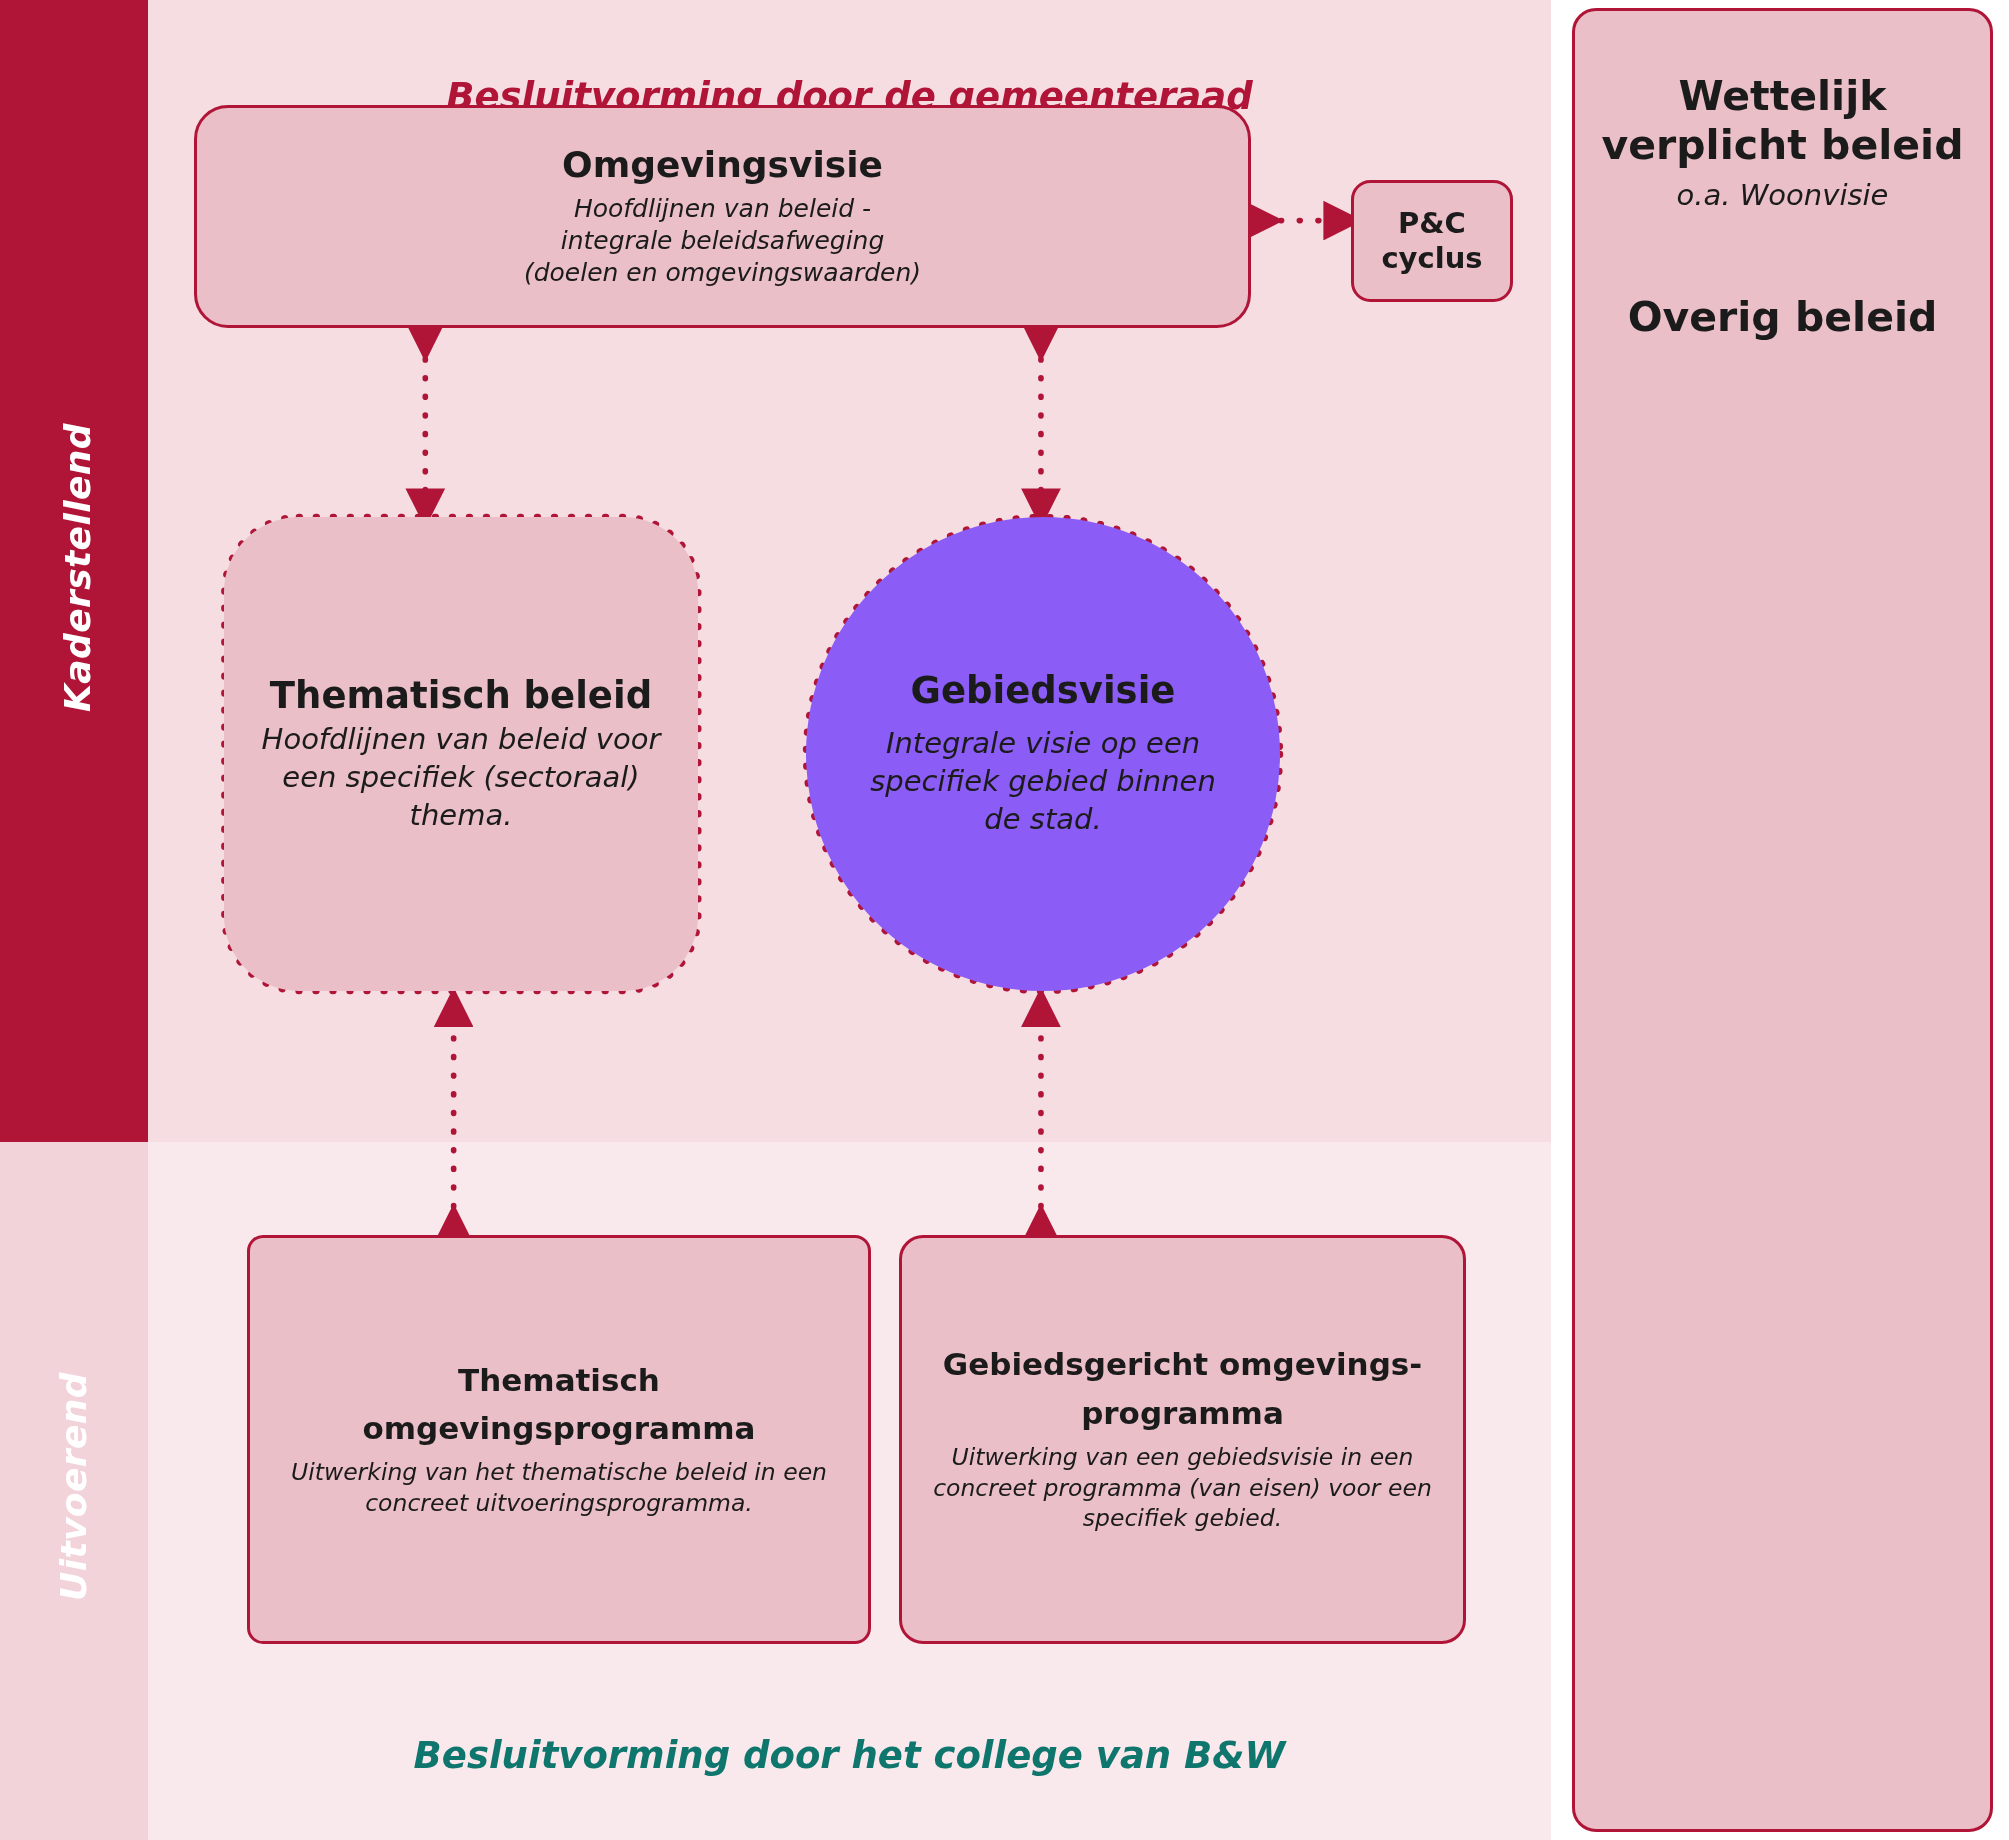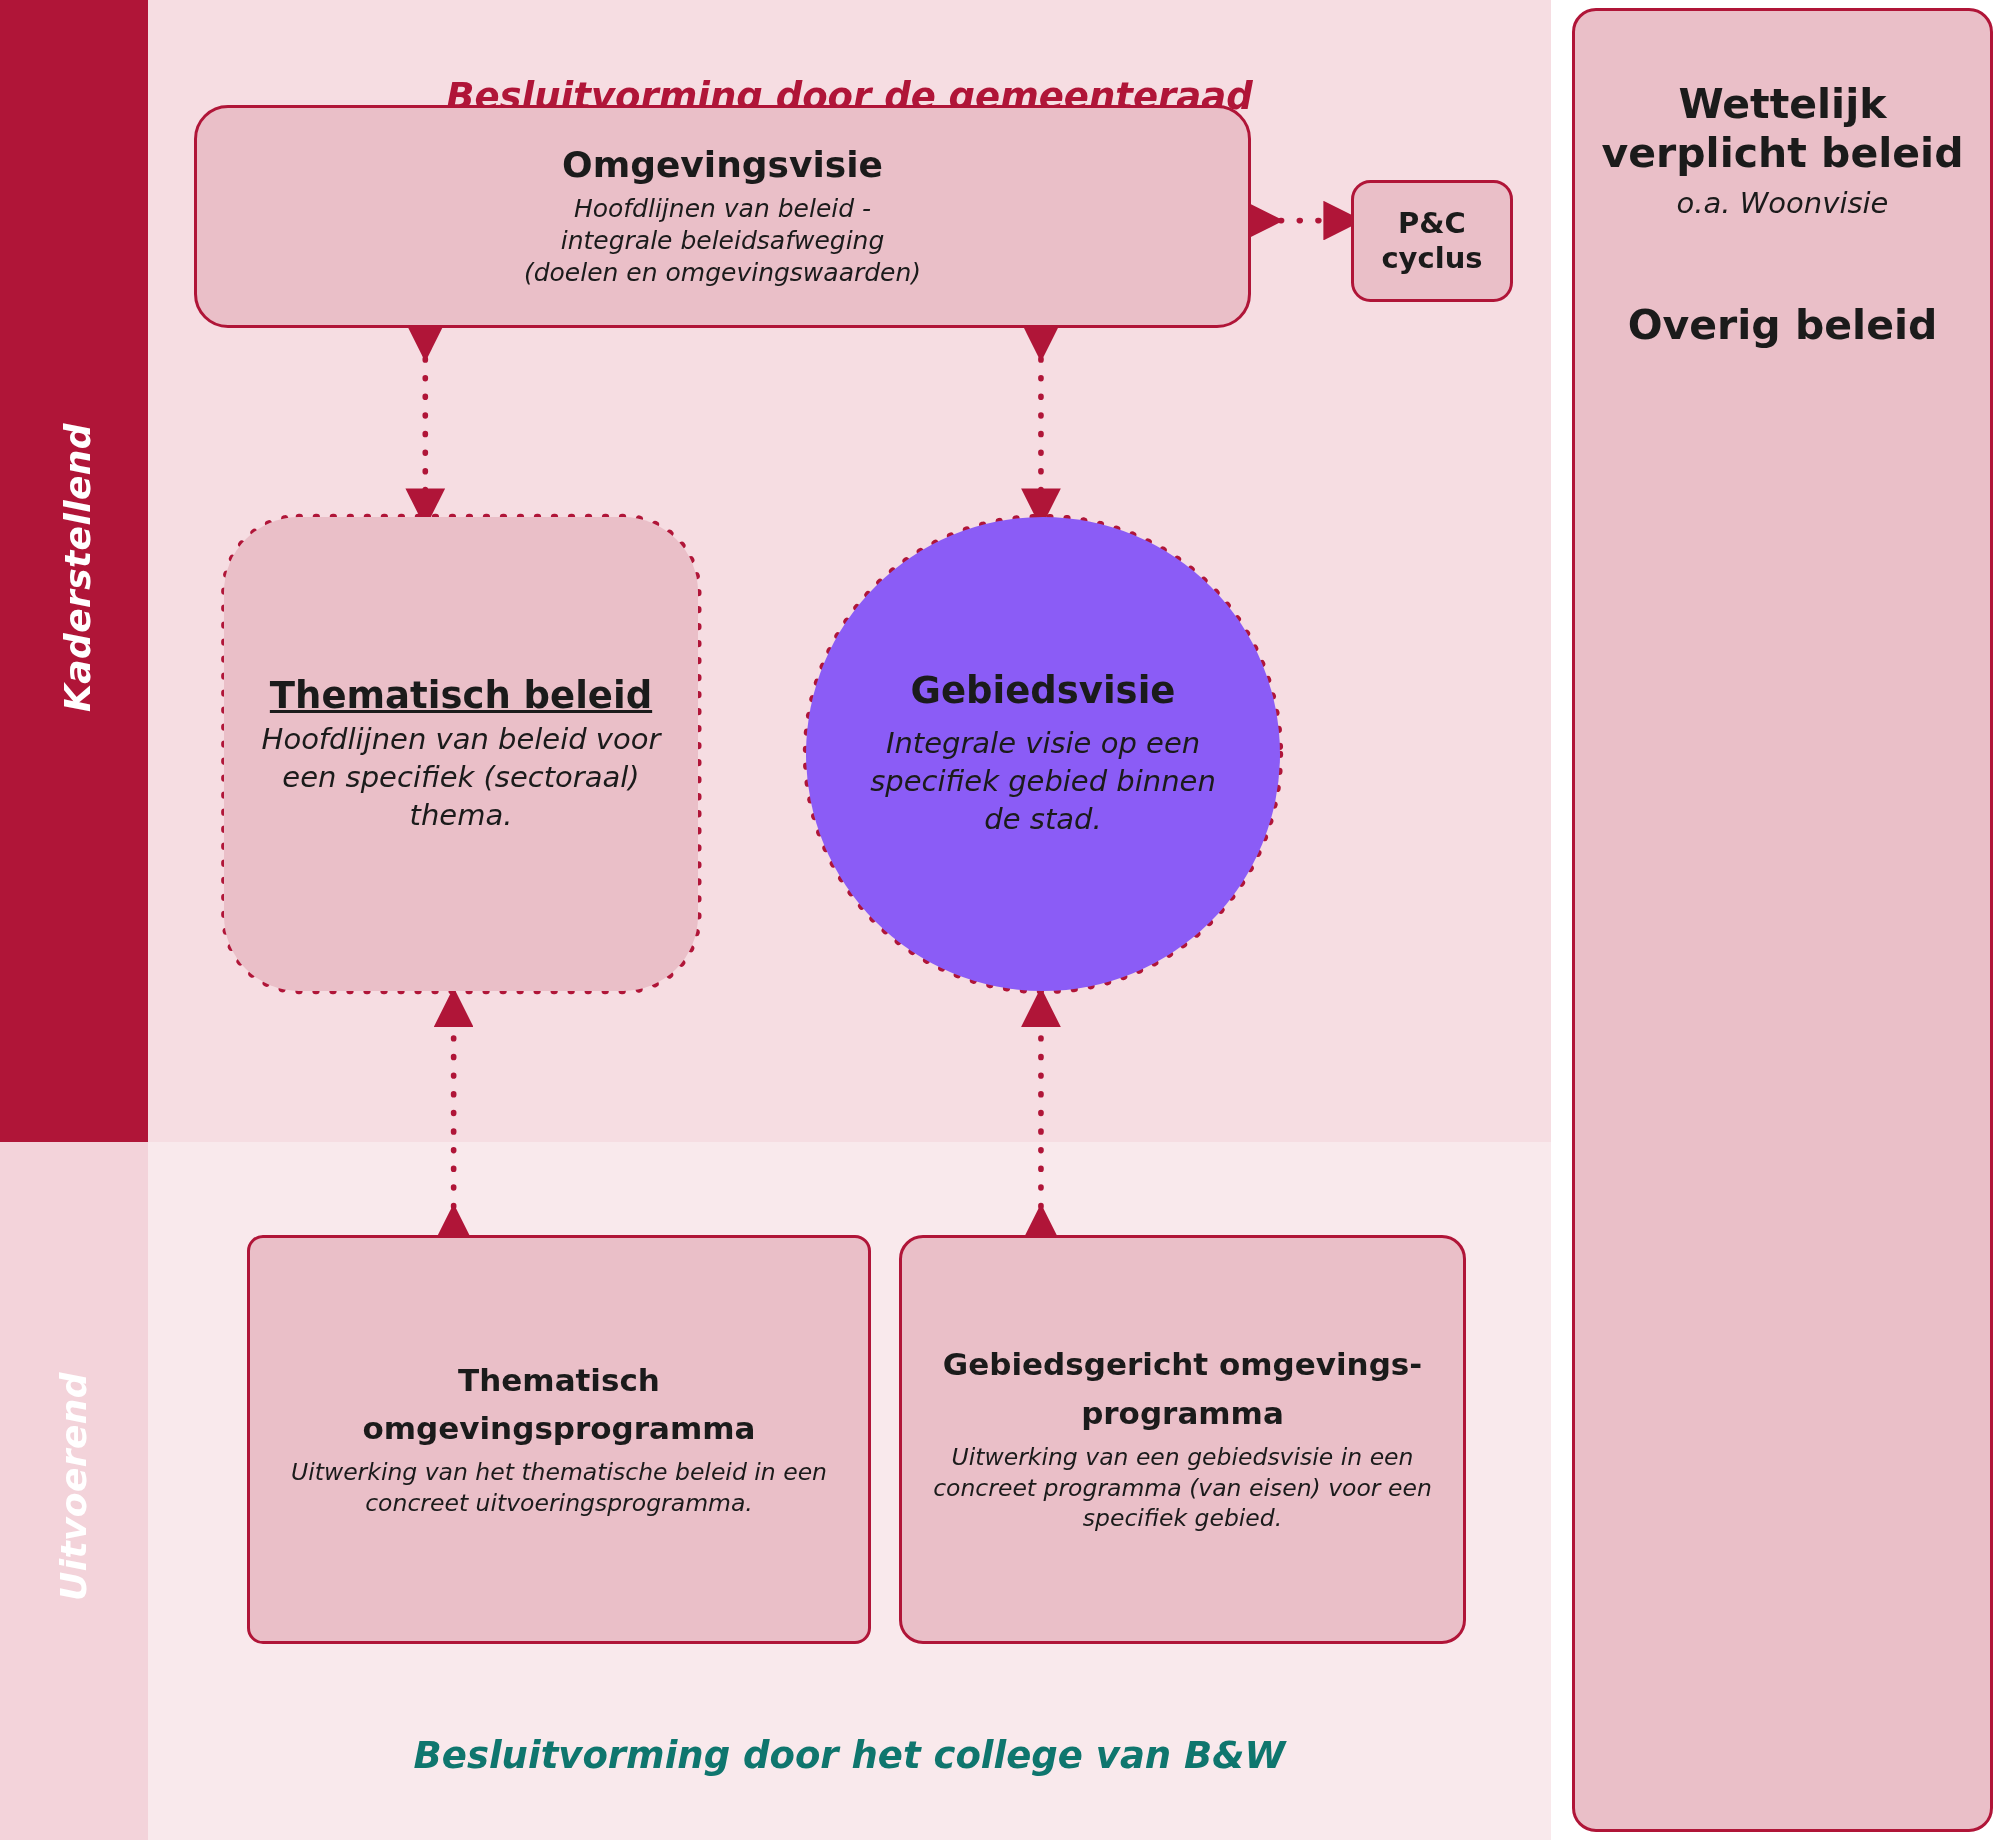--- a/index.html
+++ b/index.html
@@ -72,21 +72,21 @@
     left:1351px;top:180px;width:162px;height:122px;
     border-radius:19.4px;
   }
   #pc-cyclus .ttl{font-size:29px;line-height:1.22;}
 
   #thematisch-beleid{
     left:224px;top:517px;width:474px;height:474px;
     border:none;border-radius:75px;
     background:#eabfc8;
   }
-  #thematisch-beleid .ttl{font-size:37px;margin-bottom:3px;text-decoration:underline;}
+  #thematisch-beleid .ttl{font-size:37px;margin-bottom:3px;}
   #thematisch-beleid .sub{font-size:29px;line-height:1.32;padding:0 27.5px;}
 
   #gebiedsvisie{
     left:806px;top:517px;width:474px;height:474px;
     border:none;border-radius:50%;
     background:#8b5cf6;
   }
   #gebiedsvisie .ttl{font-size:37px;margin-bottom:11.3px;}
   #gebiedsvisie .sub{font-size:29px;line-height:1.32;padding:0 50px;}
 
@@ -106,21 +106,21 @@
 
   
   #right-panel{
     position:absolute;left:1572px;top:8px;width:421px;height:1824px;
     box-sizing:border-box;
     background:#eabfc8;
     border:3.2px solid #b01538;
     border-radius:24px;
   }
   #right-panel .rp-inner{
-    position:absolute;left:0;top:61px;width:100%;text-align:center;color:#1b1b1b;margin-top:8px;
+    position:absolute;left:0;top:61px;width:100%;text-align:center;color:#1b1b1b;
   }
   #right-panel .rp-ttl{font-size:41px;font-weight:bold;line-height:1.2;}
   #right-panel .rp-sub{font-size:29px;font-style:italic;margin-top:8px;}
   #right-panel .rp-ttl2{font-size:41px;font-weight:bold;margin-top:81px;}
 
   svg.arrows{position:absolute;left:0;top:0;width:2009px;height:1841px;pointer-events:none;}
 </style>
 </head>
 <body>
 

